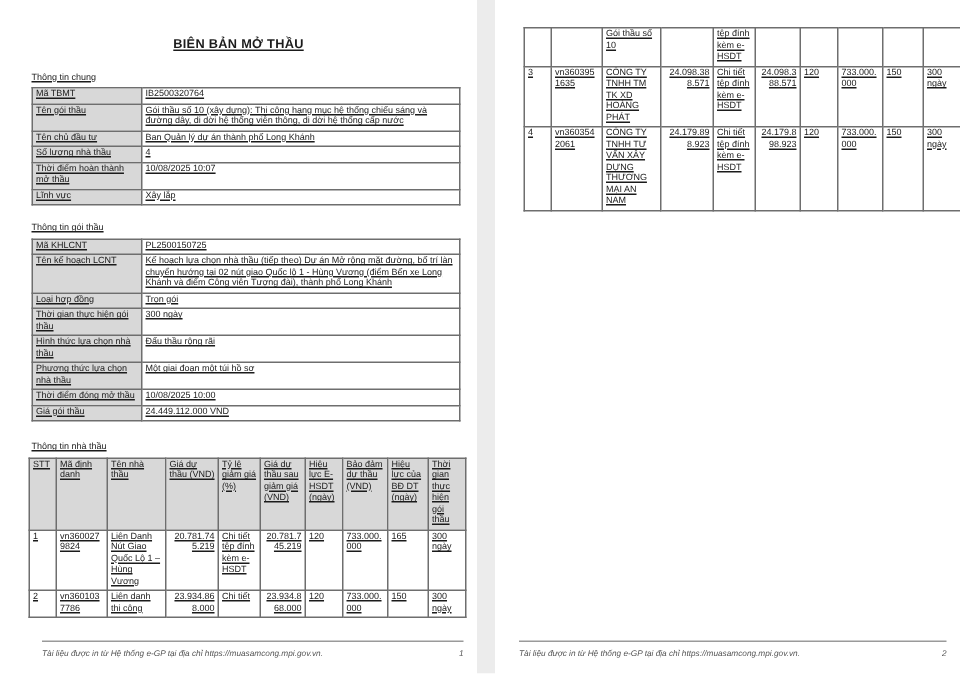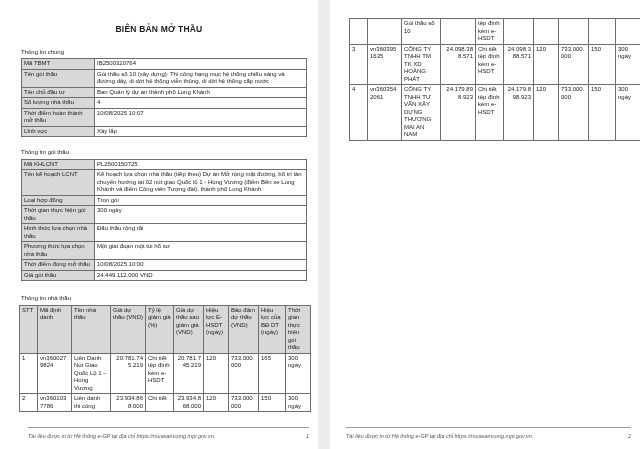--- a/index.html
+++ b/index.html
@@ -1,20 +1,20 @@
 <!DOCTYPE html>
 <html><head>
 <meta charset="utf-8">
 <style>
   * { margin:0; padding:0; box-sizing:border-box; }
   html,body { width:640px; height:449px; background:#ffffff; overflow:hidden;
     font-family:"Liberation Sans", sans-serif; color:#1b1b1b; }
   .canvas { position:relative; width:640px; height:449px; background:#ffffff; }
   .gutter { position:absolute; left:318px; top:0; width:12px; height:449px; background:#ececec; }
-  .page { position:absolute; top:0; height:449px; background:#ffffff; font-size:6px; line-height:1.25; }
+  .page { position:absolute; top:0; height:449px; background:#ffffff; font-size:6px; line-height:1.25;text-decoration:underline; }
   .page-left  { left:0;   width:318px; }
   .page-right { left:330px; width:310px; }
 
   .doc-title { margin-top:24px; text-align:center; font-weight:bold; font-size:8.5px; letter-spacing:.2px; }
 
   .section-label { margin:12px 0 2px 21px; font-size:6px; color:#222; }
   .section-label.first { margin-top:14px; }
 
   table { border-collapse:collapse; table-layout:fixed; }
   td, th { border:1px solid #6e6e6e; padding:1px 2px; vertical-align:top;

